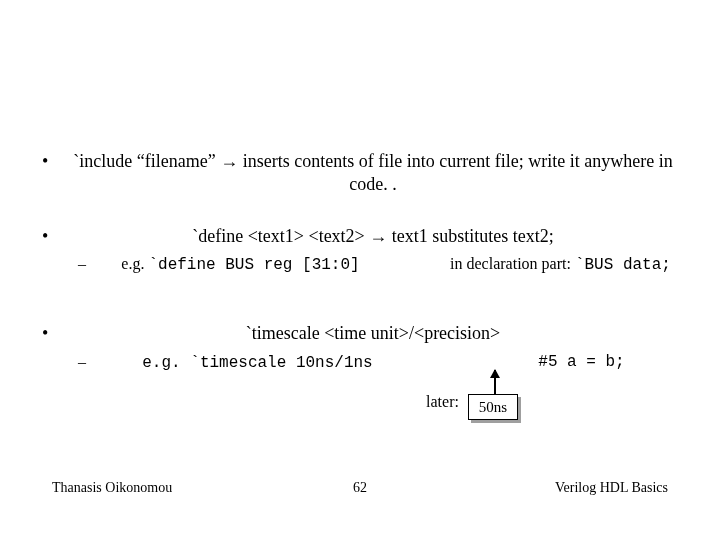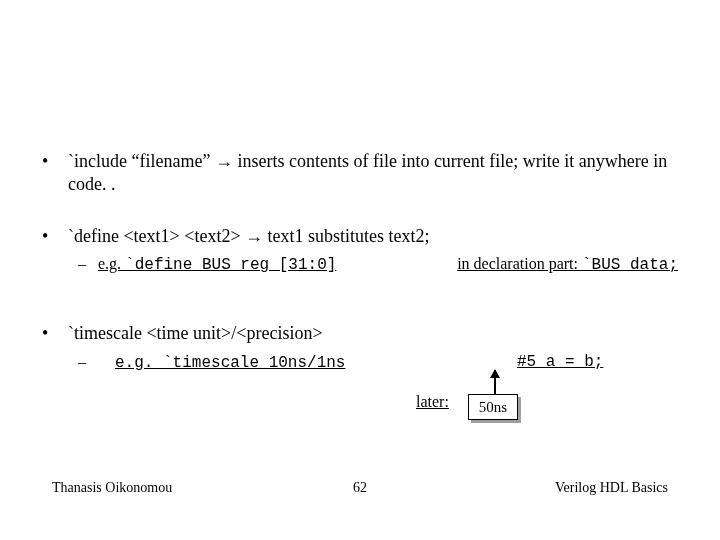--- a/index.html
+++ b/index.html
@@ -30,20 +30,21 @@
     top: 150px;
     left: 42px;
     right: 42px;
     font-size: 18px;
     line-height: 1.3;
   }
   ul.level1 {
     list-style: none;
     margin: 0;
     padding: 0;
+    text-align: center;
   }
   ul.level1 > li {
     margin-bottom: 28px;
     padding-left: 26px;
     position: relative;
   }
   ul.level1 > li::before {
     content: "•";
     position: absolute;
     left: 0;
@@ -63,22 +64,21 @@
     content: "–";
     position: absolute;
     left: 10px;
     top: 0;
   }
   .mono {
     font-family: "Courier New", Courier, monospace;
   }
   .sub-row {
     display: flex;
-    gap: 16px;
-    text-decoration: underline;
+    gap: 0;
   }
   .sub-row .col1 { width: 285px; }
   .sub-row .col2 { width: 60px; margin-top: 40px; }
   .sub-row .col3 { flex: 1; white-space: nowrap; }
   .sub-row2 .col1 { width: 285px; margin-left: 17px; }
   .sub-row2 .col2 { width: 85px; }
   .sub-row2 .col3 { flex: 1; white-space: nowrap; }
   .arrow-box-wrap {
     position: absolute;
     left: 468px;

